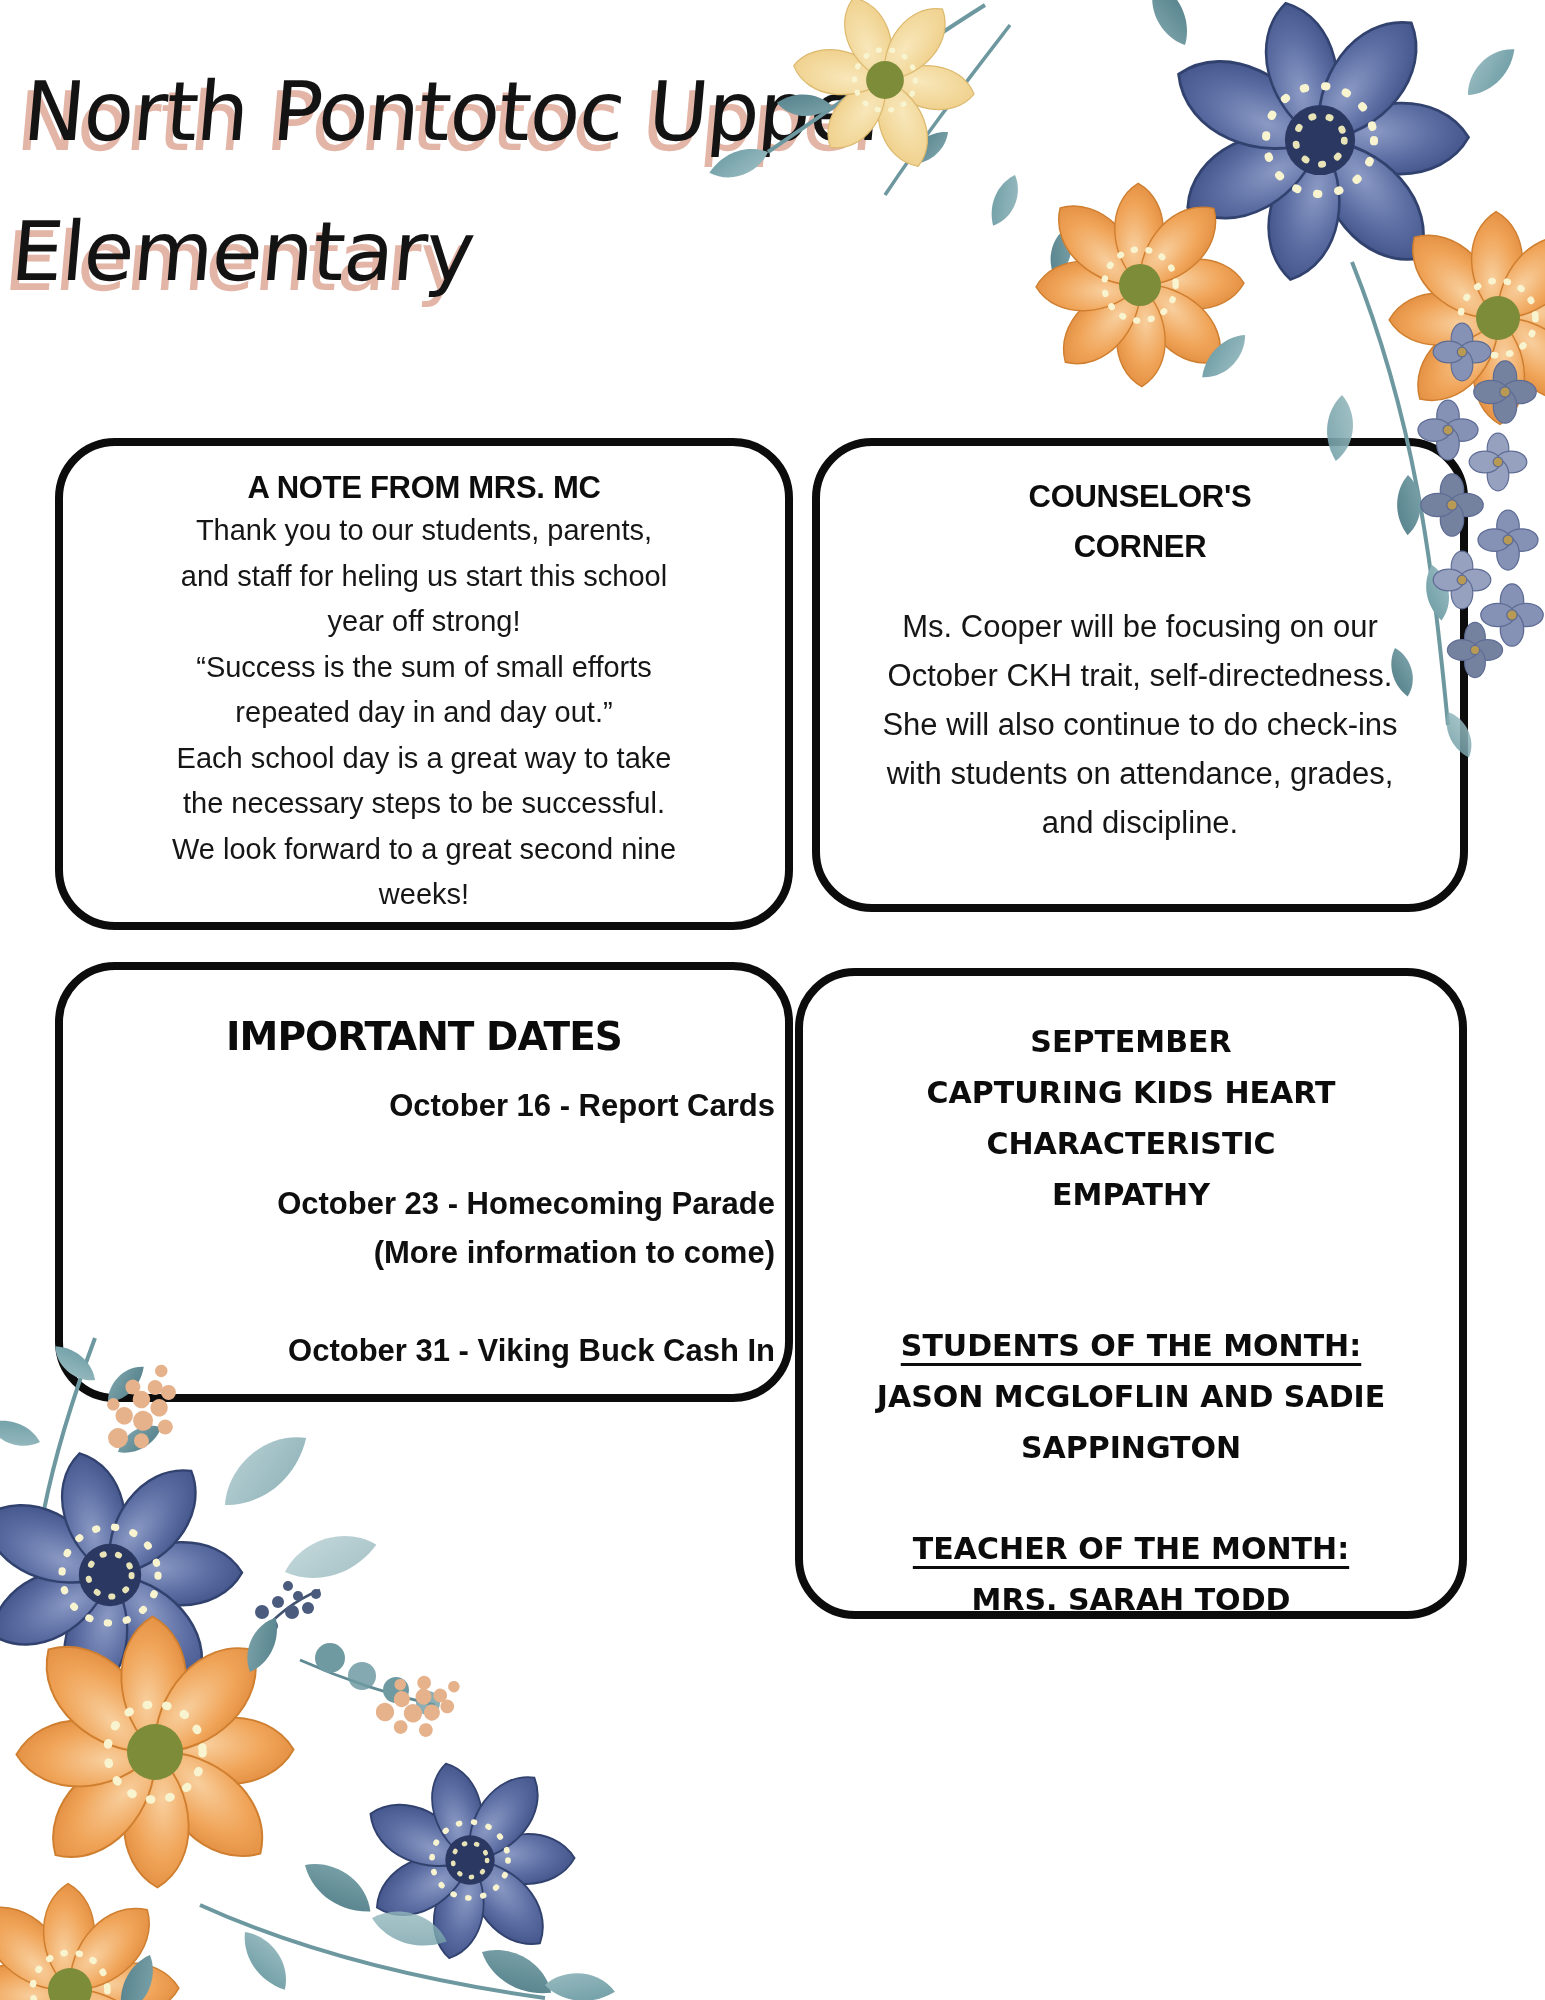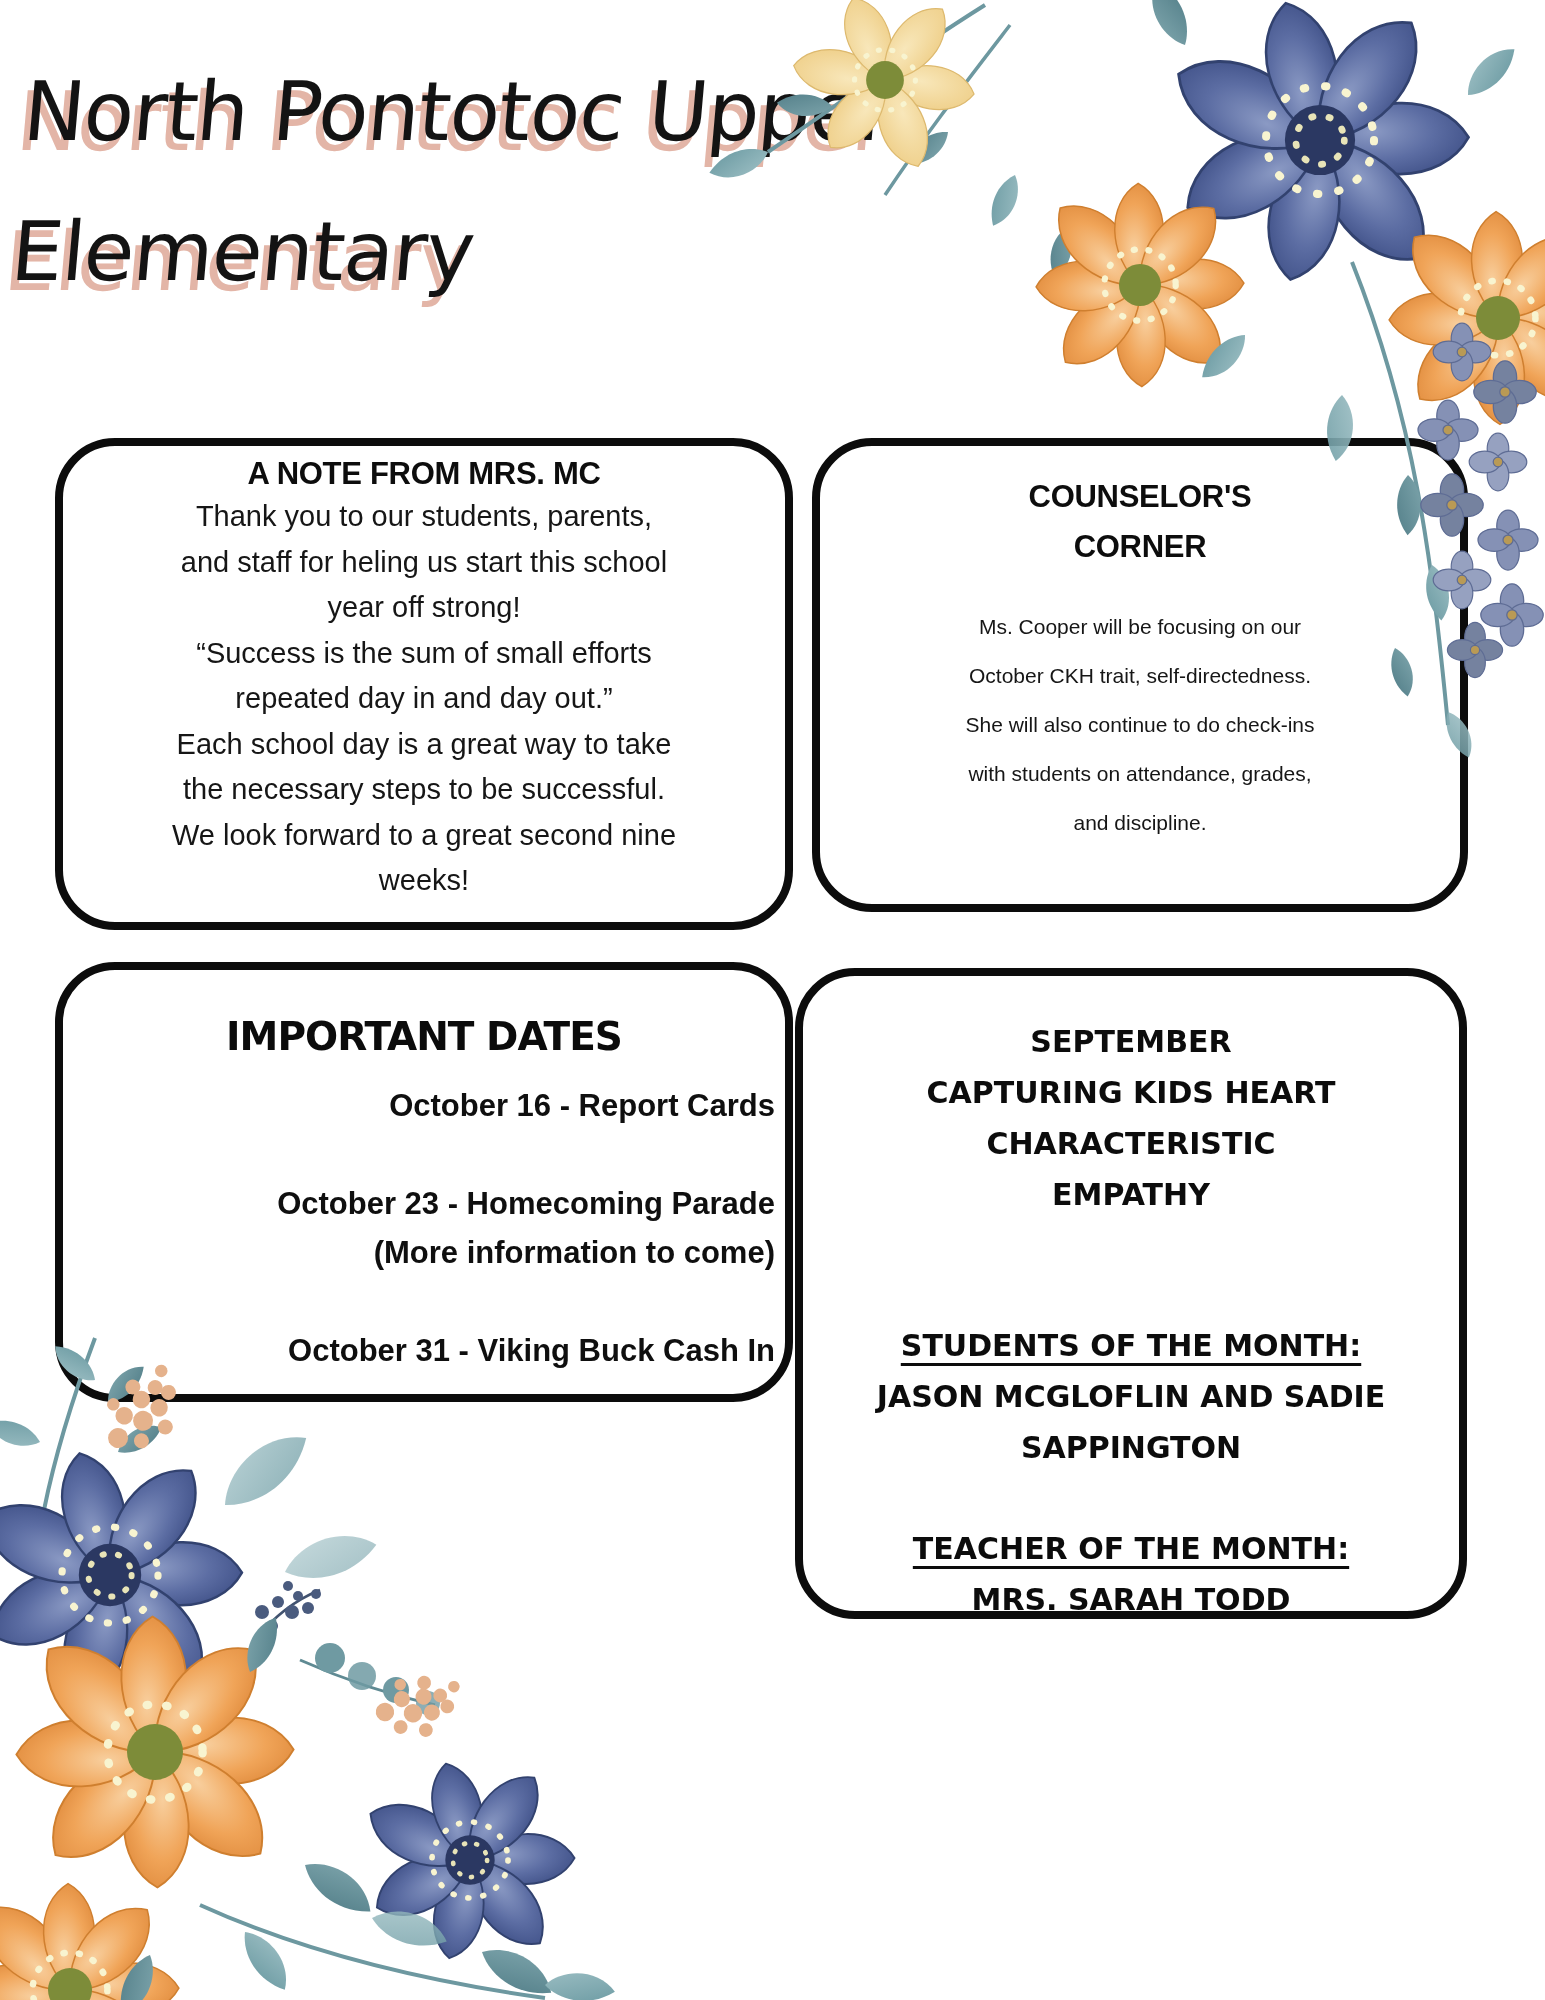--- a/index.html
+++ b/index.html
@@ -23,29 +23,29 @@
   .box-note      {left:55px;  top:438px; width:738px; height:492px;}
   .box-counselor {left:812px; top:438px; width:656px; height:474px;}
   .box-dates     {left:55px;  top:962px; width:738px; height:440px;}
   .box-september {left:795px; top:968px; width:672px; height:651px;}
 
   .box-heading{
     font-weight:700;font-size:31px;line-height:40px;text-align:center;
     letter-spacing:-0.3px;color:#0d0d0d;white-space:pre-wrap;
     font-family:"Liberation Sans",sans-serif;
   }
-  .box-note .box-heading{margin-top:8px;}
+  .box-note .box-heading{margin-top:22px;}
   .box-counselor .box-heading{margin-top:26px;line-height:50px;}
 
   .note-body{
     margin-top:0;padding:0 24px;font-size:29px;line-height:45.5px;
     text-align:center;white-space:pre-wrap;color:#161616;
   }
   .counselor-body{
-    margin-top:30px;padding:0 18px;font-size:21px;line-height:49px;
+    margin-top:30px;padding:0 18px;font-size:31px;line-height:49px;
     text-align:center;white-space:pre-wrap;color:#161616;
   }
   .dates-heading{
     margin-top:44px;text-align:center;font-family:"DejaVu Sans",sans-serif;
     font-weight:700;font-size:39px;letter-spacing:-1px;color:#0b0b0b;
   }
   .dates-list{
     margin-top:22px;padding-left:22px;padding-right:10px;
     font-size:31px;line-height:49px;font-weight:700;
     white-space:pre-wrap;text-align:right;color:#0f0f0f;

